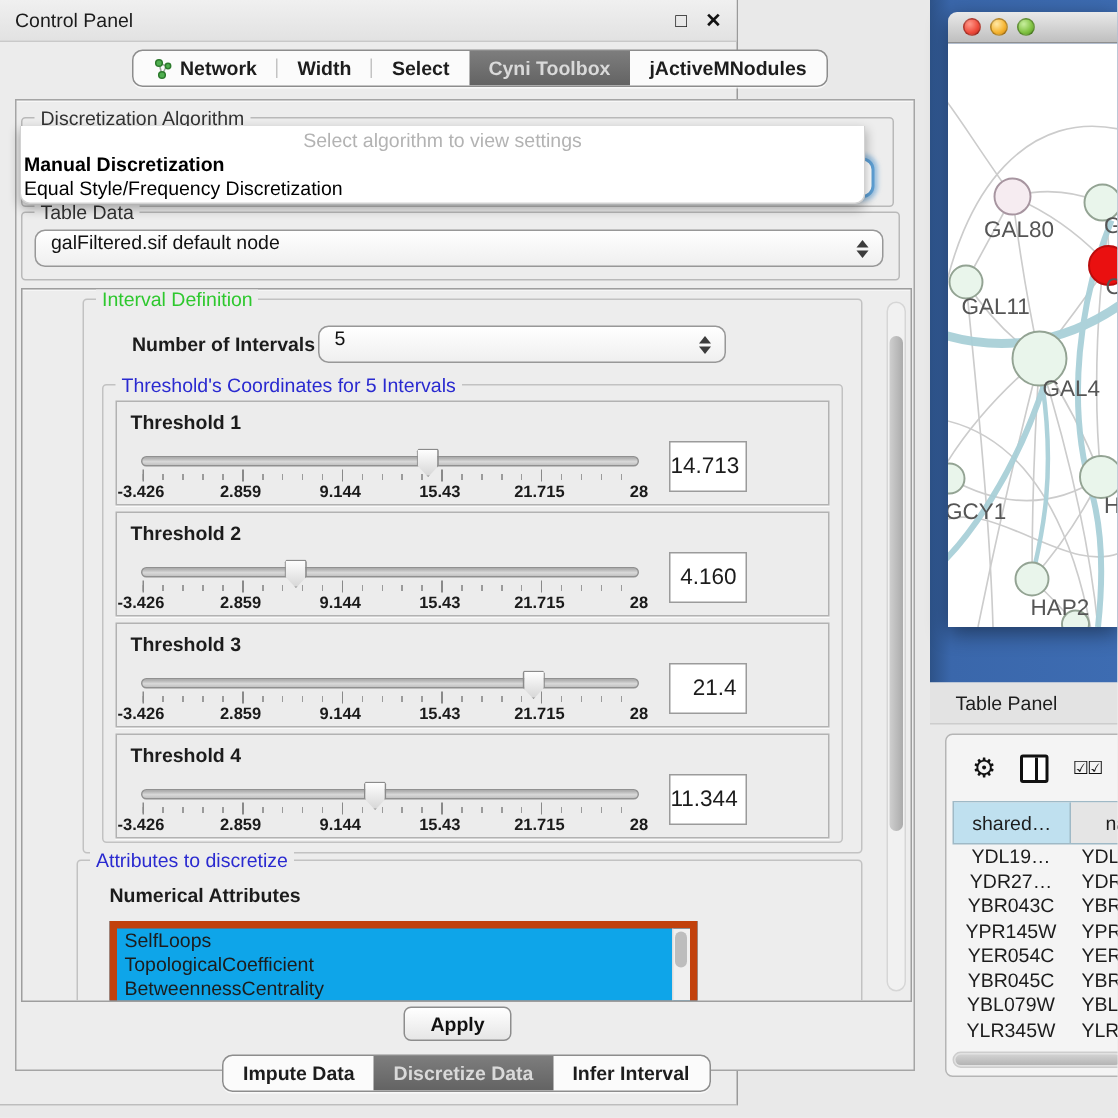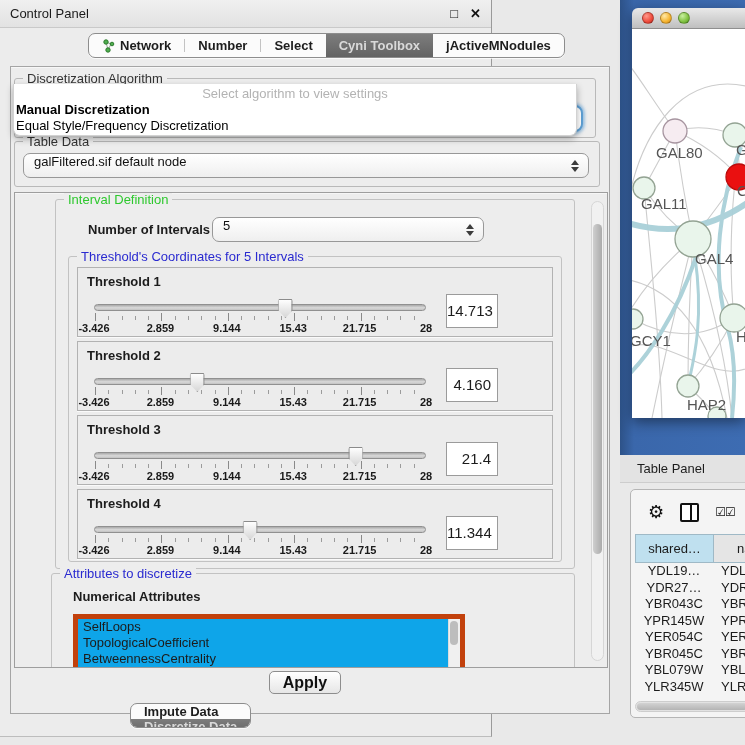--- a/index.html
+++ b/index.html
@@ -19,21 +19,21 @@
 
   
   .seg-strip { position:absolute; display:flex; align-items:stretch; height:25px;
                background:#fbfbfb; border:1px solid #8d8d8d; border-radius:7px; overflow:hidden;
                box-shadow:0 1px 0 rgba(255,255,255,.7); }
   .seg { display:flex; align-items:center; gap:5px; padding:0 13px; font-size:13px;
          font-weight:600; color:#1d1d1d; background:transparent; white-space:nowrap; }
   .seg.sel { background:linear-gradient(#7d7d7d,#636363); color:#d9d9d9; }
   .seg-div { width:1px; background:#c3c3c3; margin:5px 0; }
   .top-tabs { left:88px; top:33px; }
-  .bottom-tabs { left:130px; top:703px;flex-direction:column; }
+  .bottom-tabs { left:148px; top:703px; }
 
   
   .outer-frame { position:absolute; left:10px; top:66px; width:600px; height:648px;
                  border:1px solid #a5a5a5; background:#ededed; box-shadow:inset 0 1px 0 #f7f7f7; }
 
   
   .group { position:absolute; border:1px solid #b9b9b9; border-radius:3px; }
   .group > .glabel { position:absolute; top:-8px; left:8px; background:#ededed; padding:0 4px;
                      font-size:13px; line-height:15px; white-space:nowrap; }
   .glabel.green { color:#2ec82e; }
@@ -96,21 +96,21 @@
   .attr-list { position:absolute; left:21px; top:40px; width:392px; height:58px; background:#0ea5e9;
                border:5px solid #c2410c; overflow:hidden; }
   .attr-list .row { font-size:13px; line-height:16px; padding-left:5px; }
   .list-scroll { position:absolute; right:0; top:0; width:12px; height:100%; background:#f0f0f0;
                  border-left:1px solid #ddd; }
   .list-scroll .thumb { position:absolute; left:1px; top:2px; width:8px; height:24px;
                         background:#bdbdbd; border-radius:4px; }
 
   .apply-btn { position:absolute; left:269px; top:671px; width:72px; height:23px;
                background:linear-gradient(#ffffff,#e6e6e6); border:1px solid #8d8d8d;
-               border-radius:5px; font-size:16px; font-weight:600; color:#111;
+               border-radius:5px; font-size:13px; font-weight:600; color:#111;
                display:flex; align-items:center; justify-content:center; }
 
   
   .net-canvas { position:absolute; left:620px; top:0; width:125px; height:455px;
                 background:linear-gradient(90deg,#2d5288,#3a67ab 14px,#3d6cb2); }
   .net-window { position:absolute; left:12px; top:8px; width:113px; height:410px;
                 border-radius:6px 0 0 0; overflow:hidden; box-shadow:0 4px 14px rgba(0,0,0,.45); }
   .nw-titlebar { height:21px; background:linear-gradient(#e9e9e9,#bfbfbf);
                  border-bottom:1px solid #8f8f8f; display:flex; align-items:center; gap:6px; padding-left:10px; }
   .light { width:12px; height:12px; border-radius:50%; border:1px solid rgba(0,0,0,.25); }
@@ -166,21 +166,21 @@
         <line x1="4" y1="3" x2="6" y2="11" stroke="#9aa89a" stroke-width="1"></line>
         <line x1="9" y1="5" x2="6" y2="11" stroke="#9aa89a" stroke-width="1"></line>
         <circle cx="4" cy="3" r="2.2" fill="#4fae4f" stroke="#2c7a2c"></circle>
         <circle cx="10" cy="5" r="1.8" fill="#4fae4f" stroke="#2c7a2c"></circle>
         <circle cx="6" cy="11" r="2.2" fill="#4fae4f" stroke="#2c7a2c"></circle>
       </svg>
       <span>Network</span>
     </div>
     <div class="seg-div"></div>
     <div class="seg">
-        <span>Number</span>
+        <span>Width</span>
       </div>
     <div class="seg-div"></div>
     <div class="seg">
         <span>Select</span>
       </div>
     <div class="seg sel">
         <span>Cyni Toolbox</span>
       </div>
     <div class="seg">
         <span>jActiveMNodules</span>

